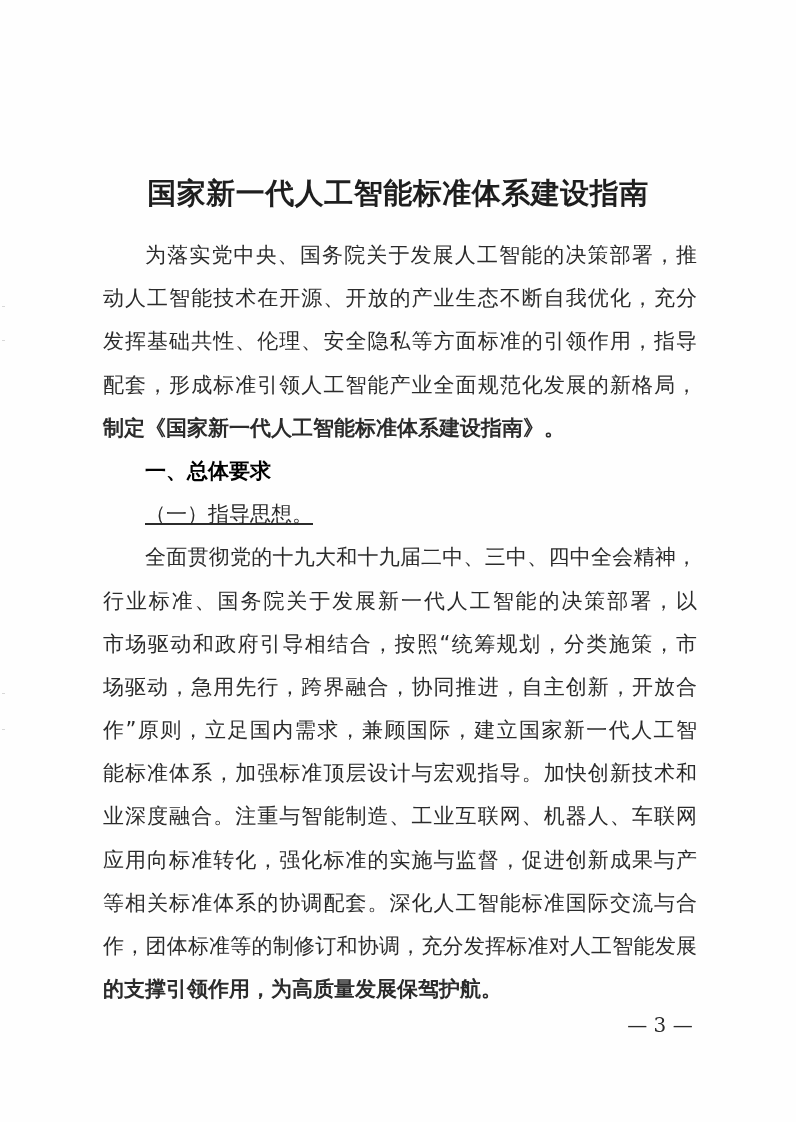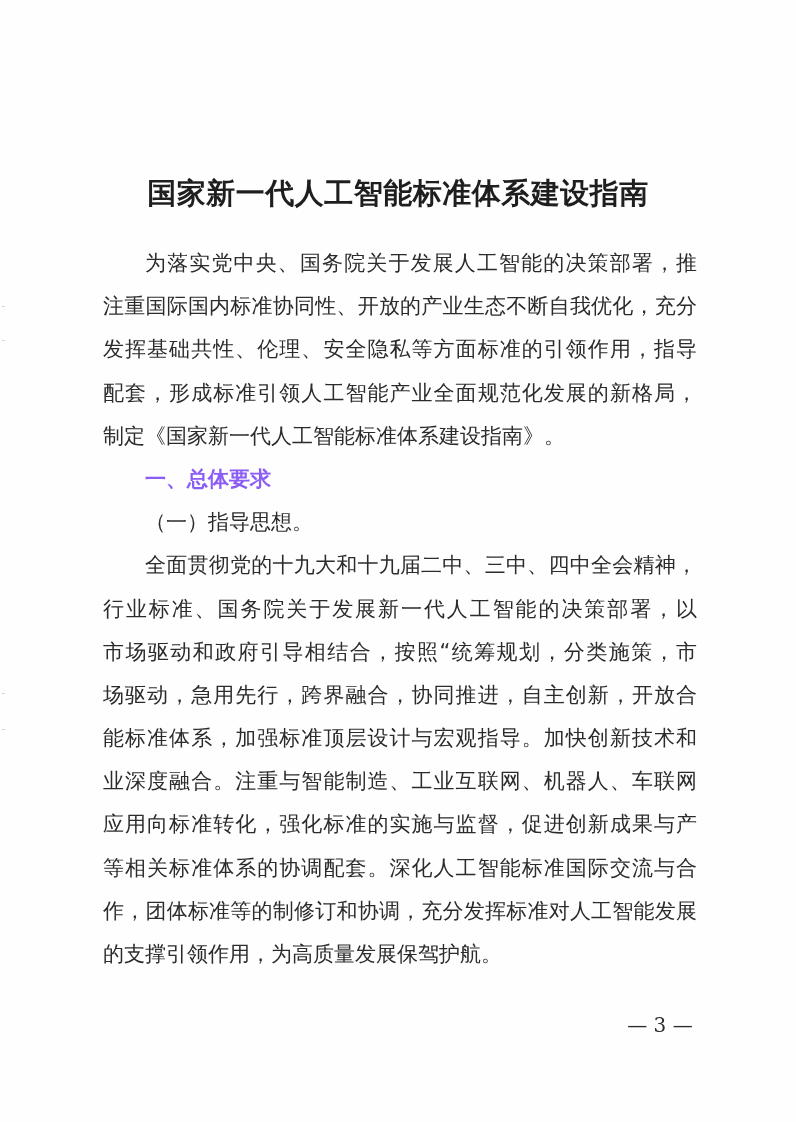--- a/index.html
+++ b/index.html
@@ -33,50 +33,52 @@
       font-weight: bold;
       font-size: 29px;
       letter-spacing: 0.5px;
       color: #1e1e1e;
       line-height: 50px;
     }
     .body-text {
       position: absolute;
       left: 103px;
       width: 594px;
-      top: 242px;
+      top: 234px;
     }
     .line {
       display: block;
       height: 43.2px;
       line-height: 43.2px;
       font-size: 21px;
       white-space: nowrap;
       text-align: justify;
       text-align-last: justify;
       color: #2b2b2b;
       font-family: "DejaVu Sans", "Liberation Sans", sans-serif;
       font-weight: normal;
     }
     .line.last {
       text-align-last: left;
+      font-weight: bold;
     }
     .line.indent {
       padding-left: 42px;
     }
     .heading1 {
       font-family: "DejaVu Sans", "Liberation Sans", sans-serif;
       font-weight: bold;
       text-align-last: left;
       padding-left: 42px;
-      color: #8b5cf6;
+      color: #000000;
     }
     .heading2 {
       text-align-last: left;
       padding-left: 42px;
+      text-decoration: underline;
     }
     .page-number {
       position: absolute;
       left: 620px;
       top: 1013px;
       width: 80px;
       text-align: center;
       font-family: "DejaVu Serif", "Liberation Serif", serif;
       font-size: 20px;
       color: #2b2b2b;
@@ -98,35 +100,36 @@
   <div class="margin-speck" style="top:340px"></div>
   <div class="margin-speck" style="top:693px"></div>
   <div class="margin-speck" style="top:729px"></div>
 
   <h1 class="title" style="margin:0;">国家新一代人工智能标准体系建设指南</h1>
 
   <div class="body-text">
 
     <div>
       <span class="line indent">为落实党中央、国务院关于发展人工智能的决策部署，推</span>
-      <span class="line">注重国际国内标准协同性、开放的产业生态不断自我优化，充分</span>
+      <span class="line">动人工智能技术在开源、开放的产业生态不断自我优化，充分</span>
       <span class="line">发挥基础共性、伦理、安全隐私等方面标准的引领作用，指导</span>
       <span class="line">配套，形成标准引领人工智能产业全面规范化发展的新格局，</span>
       <span class="line last">制定《国家新一代人工智能标准体系建设指南》。</span>
     </div>
 
     <span class="line heading1">一、总体要求</span>
 
     <span class="line heading2">（一）指导思想。</span>
 
     <div>
       <span class="line indent">全面贯彻党的十九大和十九届二中、三中、四中全会精神，</span>
       <span class="line">行业标准、国务院关于发展新一代人工智能的决策部署，以</span>
       <span class="line">市场驱动和政府引导相结合，按照“统筹规划，分类施策，市</span>
       <span class="line">场驱动，急用先行，跨界融合，协同推进，自主创新，开放合</span>
+      <span class="line">作”原则，立足国内需求，兼顾国际，建立国家新一代人工智</span>
       <span class="line">能标准体系，加强标准顶层设计与宏观指导。加快创新技术和</span>
       <span class="line">业深度融合。注重与智能制造、工业互联网、机器人、车联网</span>
       <span class="line">应用向标准转化，强化标准的实施与监督，促进创新成果与产</span>
       <span class="line">等相关标准体系的协调配套。深化人工智能标准国际交流与合</span>
       <span class="line">作，团体标准等的制修订和协调，充分发挥标准对人工智能发展</span>
       <span class="line last">的支撑引领作用，为高质量发展保驾护航。</span>
     </div>
 
   </div>
 

